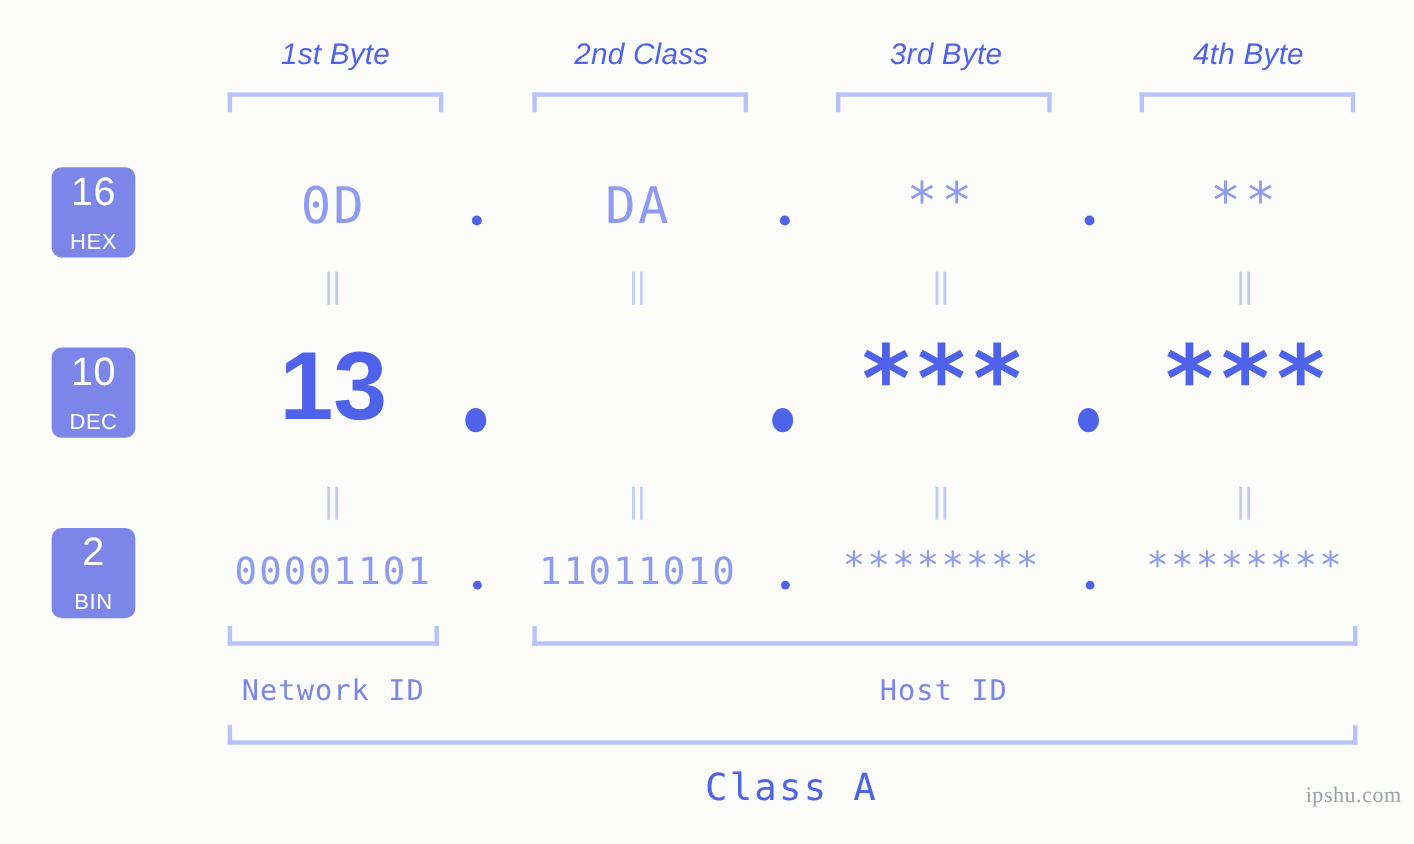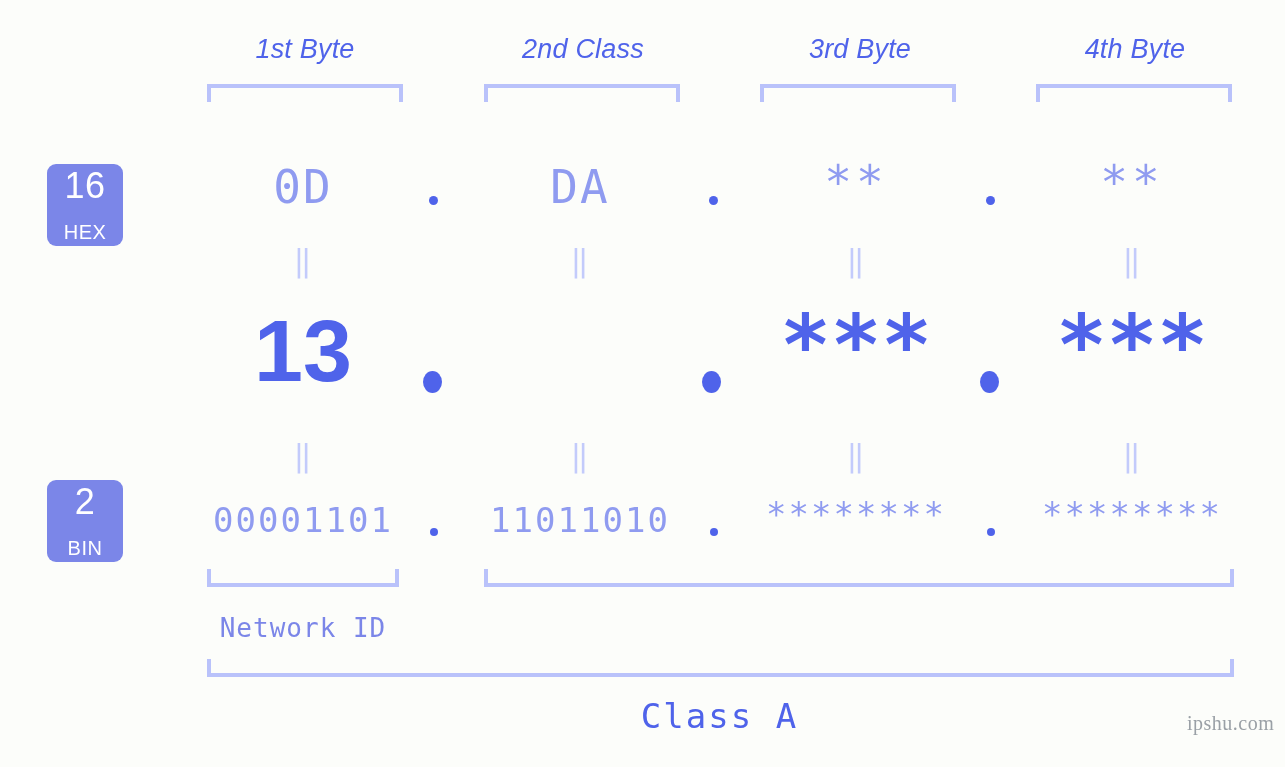--- a/index.html
+++ b/index.html
@@ -179,38 +179,42 @@
   <div class="byte-header" style="left:205px; top:34px; width:200px;">1st Byte</div>
   <div class="byte-header" style="left:483px; top:34px; width:200px;">2nd Class</div>
   <div class="byte-header" style="left:760px; top:34px; width:200px;">3rd Byte</div>
   <div class="byte-header" style="left:1035px; top:34px; width:200px;">4th Byte</div>
 
   <div class="bracket down" style="left:207px; top:84px; width:196px;"></div>
   <div class="bracket down" style="left:484px; top:84px; width:196px;"></div>
   <div class="bracket down" style="left:760px; top:84px; width:196px;"></div>
   <div class="bracket down" style="left:1036px; top:84px; width:196px;"></div>
 
-  <div class="badge" style="left:47px; top:164px;align-items:center;">
+  <div class="badge" style="left:47px; top:152px;align-items:center;">
     <span class="num">16</span>
     <span class="lbl">HEX</span>
   </div>
 
   <div class="cell hex-val" style="left:205px; top:160px; width:196px;">0D</div>
   <div class="dot small" style="left:429px; top:196px;"></div>
   <div class="cell hex-val" style="left:482px; top:160px; width:196px;">DA</div>
   <div class="dot small" style="left:709px; top:196px;"></div>
   <div class="cell hex-star" style="left:758px; top:155px; width:196px;">**</div>
   <div class="dot small" style="left:986px; top:196px;"></div>
   <div class="cell hex-star" style="left:1034px; top:155px; width:196px;">**</div>
 
   <div class="eq" style="left:205px; top:246px; width:196px;">‖</div>
   <div class="eq" style="left:482px; top:246px; width:196px;">‖</div>
   <div class="eq" style="left:758px; top:246px; width:196px;">‖</div>
   <div class="eq" style="left:1034px; top:246px; width:196px;">‖</div>
 
+  <div class="badge" style="left:47px; top:316px;">
+    <span class="num">10</span>
+    <span class="lbl">DEC</span>
+  </div>
 
   <div class="cell dec-val" style="left:205px; top:300px; width:196px;">13</div>
   <div class="dot big" style="left:423px; top:371px;"></div>
   <div class="dot big" style="left:702px; top:371px;"></div>
   <div class="cell dec-star" style="left:758px; top:296px; width:196px;">***</div>
   <div class="dot big" style="left:980px; top:371px;"></div>
   <div class="cell dec-star" style="left:1034px; top:296px; width:196px;">***</div>
 
   <div class="eq" style="left:205px; top:441px; width:196px;">‖</div>
   <div class="eq" style="left:482px; top:441px; width:196px;">‖</div>
@@ -227,20 +231,21 @@
   <div class="cell bin-val" style="left:472px; top:500px; width:216px;">11011010</div>
   <div class="dot tiny" style="left:710px; top:528px;"></div>
   <div class="cell bin-star" style="left:748px; top:494px; width:216px;">********</div>
   <div class="dot tiny" style="left:987px; top:528px;"></div>
   <div class="cell bin-star" style="left:1024px; top:494px; width:216px;">********</div>
 
   <div class="bracket up" style="left:207px; top:569px; width:192px;"></div>
   <div class="bracket up" style="left:484px; top:569px; width:750px;"></div>
 
   <div class="id-label" style="left:205px; top:613px; width:196px;">Network ID</div>
+  <div class="id-label" style="left:760px; top:613px; width:196px;">Host ID</div>
 
   <div class="bracket up" style="left:207px; top:659px; width:1027px;"></div>
 
   <div class="class-label" style="left:205px; top:696px; width:1029px;">Class A</div>
 
   <div class="watermark" style="left:1187px; top:712px;">ipshu.com</div>
 
 </div>
 
 </body></html>

